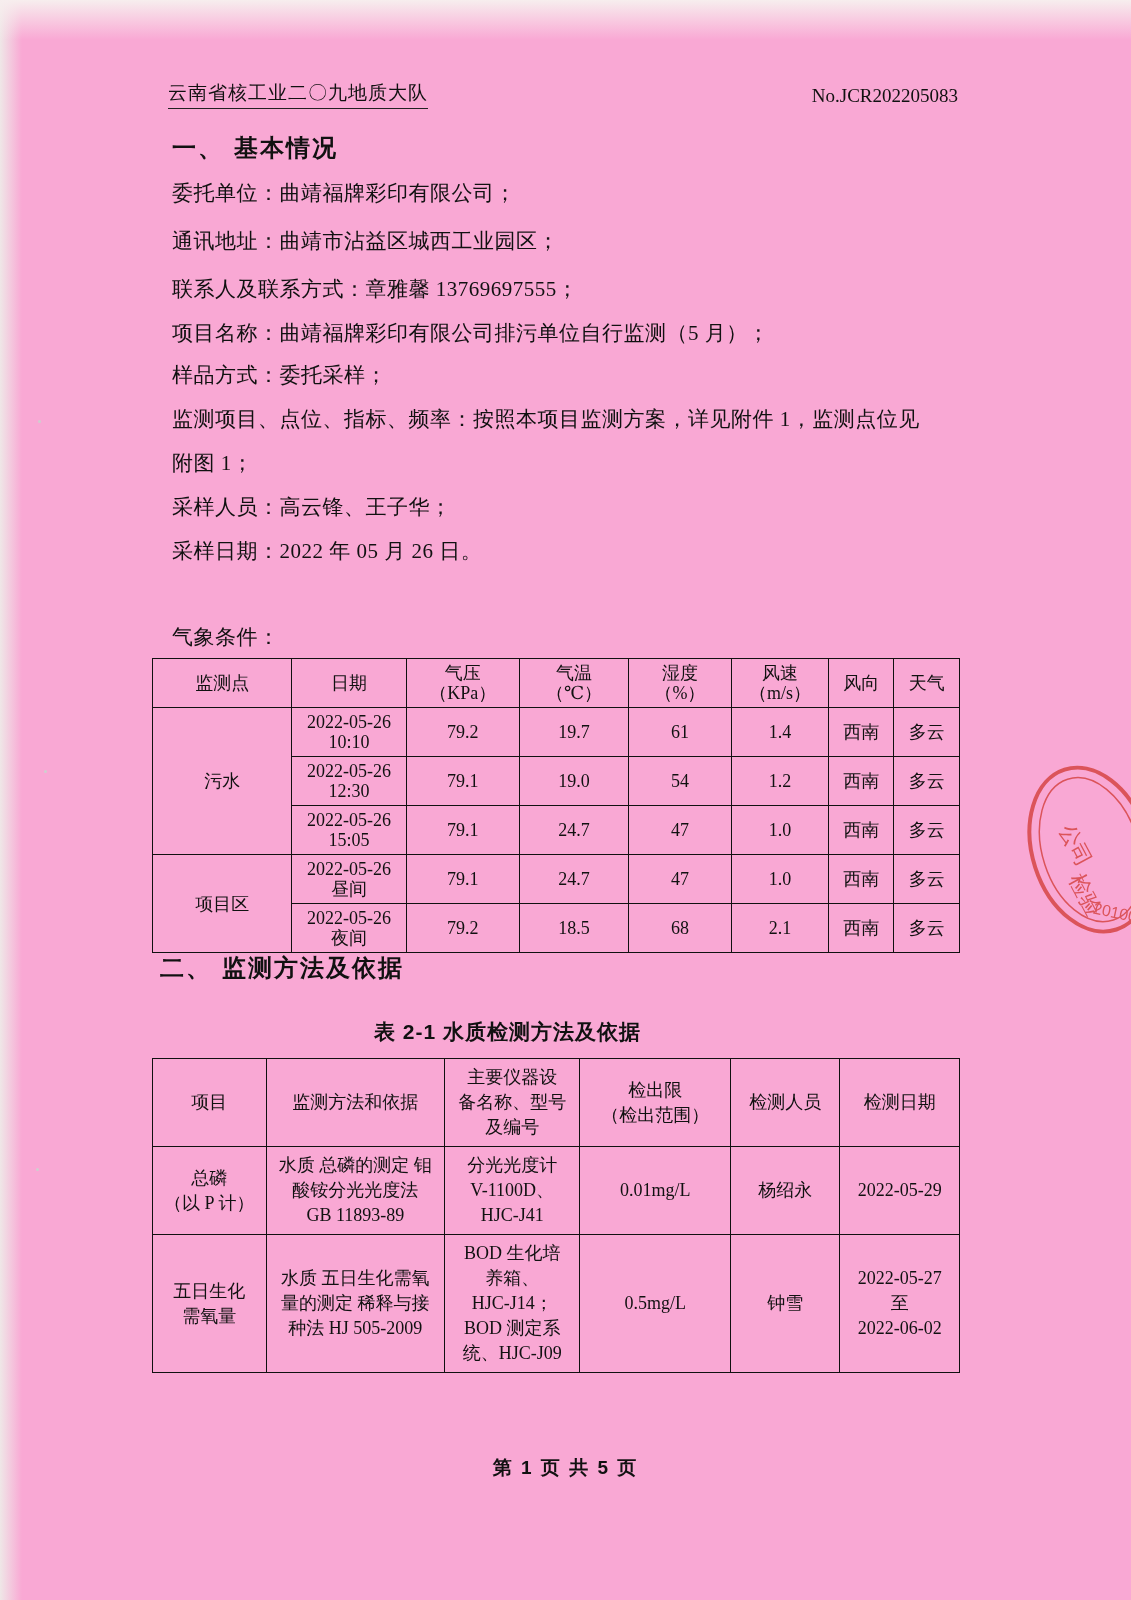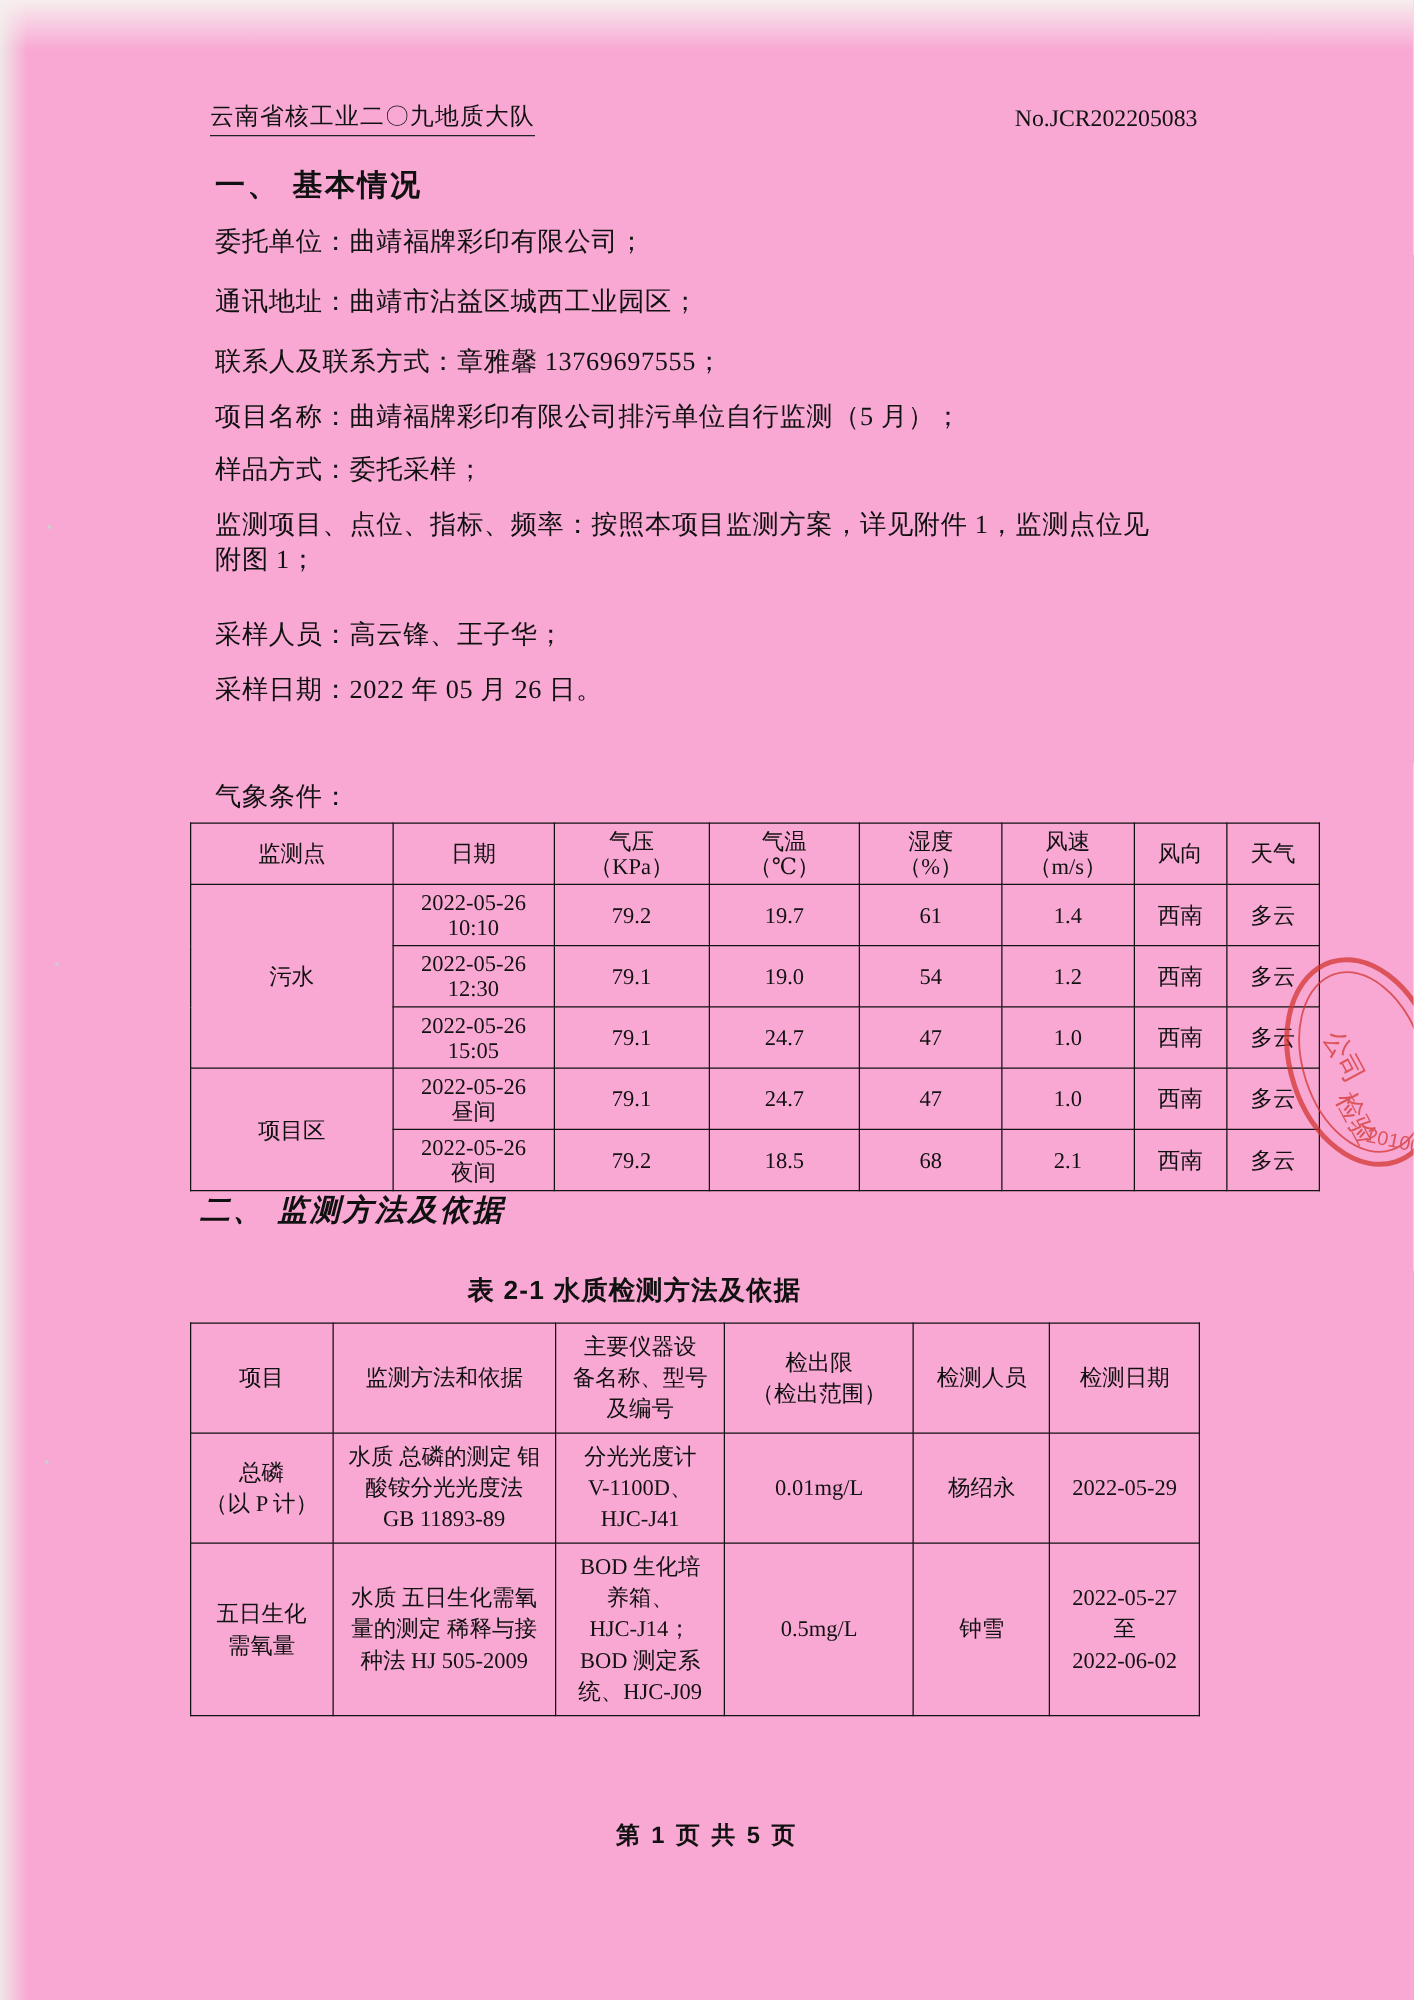--- a/index.html
+++ b/index.html
@@ -61,21 +61,21 @@
   }
   
   .sec-title {
     position: absolute;
     font-weight: bold;
     font-size: 24px;
     font-family: "Liberation Sans", "DejaVu Sans", sans-serif;
     letter-spacing: 2px;
   }
   .sec1 { left: 172px; top: 132px; }
-  .sec2 { left: 160px; top: 952px; font-style: italic; }
+  .sec2 { left: 160px; top: 952px; }
   .sec-num { display: inline-block; width: 62px; }
   
   .para {
     position: absolute;
     left: 172px;
     font-size: 21px;
     line-height: 26px;
     letter-spacing: 0.5px;
     white-space: pre;
   }
@@ -89,21 +89,21 @@
   .tbl td, .tbl th {
     border: 1px solid #111;
     text-align: center;
     vertical-align: middle;
     padding: 4px 3px;
     font-weight: normal;
   }
   #weather-table {
     left: 152px;
     top: 658px;
-    width: 904px;
+    width: 808px;
   }
   #weather-table td, #weather-table th { height: 26px; }
   .two-line { line-height: 20px; }
   
   .tbl-caption {
     position: absolute;
     left: 0;
     top: 1018px;
     width: 1015px;
     text-align: center;
@@ -171,21 +171,21 @@
     <div class="sec-title sec1">
       <span class="sec-num">一、</span><span>基本情况</span>
     </div>
 
     <div class="para" style="top:180px;">委托单位：曲靖福牌彩印有限公司；</div>
     <div class="para" style="top:228px;">通讯地址：曲靖市沾益区城西工业园区；</div>
     <div class="para" style="top:276px;">联系人及联系方式：章雅馨 13769697555；</div>
     <div class="para" style="top:320px;">项目名称：曲靖福牌彩印有限公司排污单位自行监测（5 月）；</div>
     <div class="para" style="top:362px;">样品方式：委托采样；</div>
     <div class="para" style="top:406px;">监测项目、点位、指标、频率：按照本项目监测方案，详见附件 1，监测点位见</div>
-    <div class="para" style="top:434px;">附图 1；</div>
+    <div class="para" style="top:450px;">附图 1；</div>
     <div class="para" style="top:494px;">采样人员：高云锋、王子华；</div>
     <div class="para" style="top:538px;">采样日期：2022 年 05 月 26 日。</div>
     <div class="para" style="top:624px;">气象条件：</div>
 
     <table class="tbl" id="weather-table">
       <tbody>
           <tr>
         <td style="width:148px;">监测点</td>
         <td style="width:116px;">日期</td>
         <td class="two-line" style="width:112px;">气压<br>（KPa）</td>

